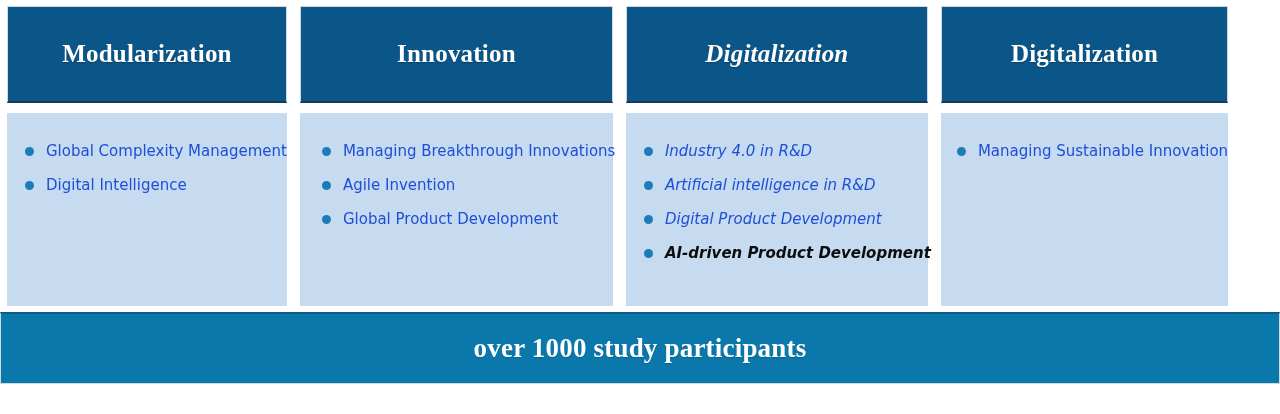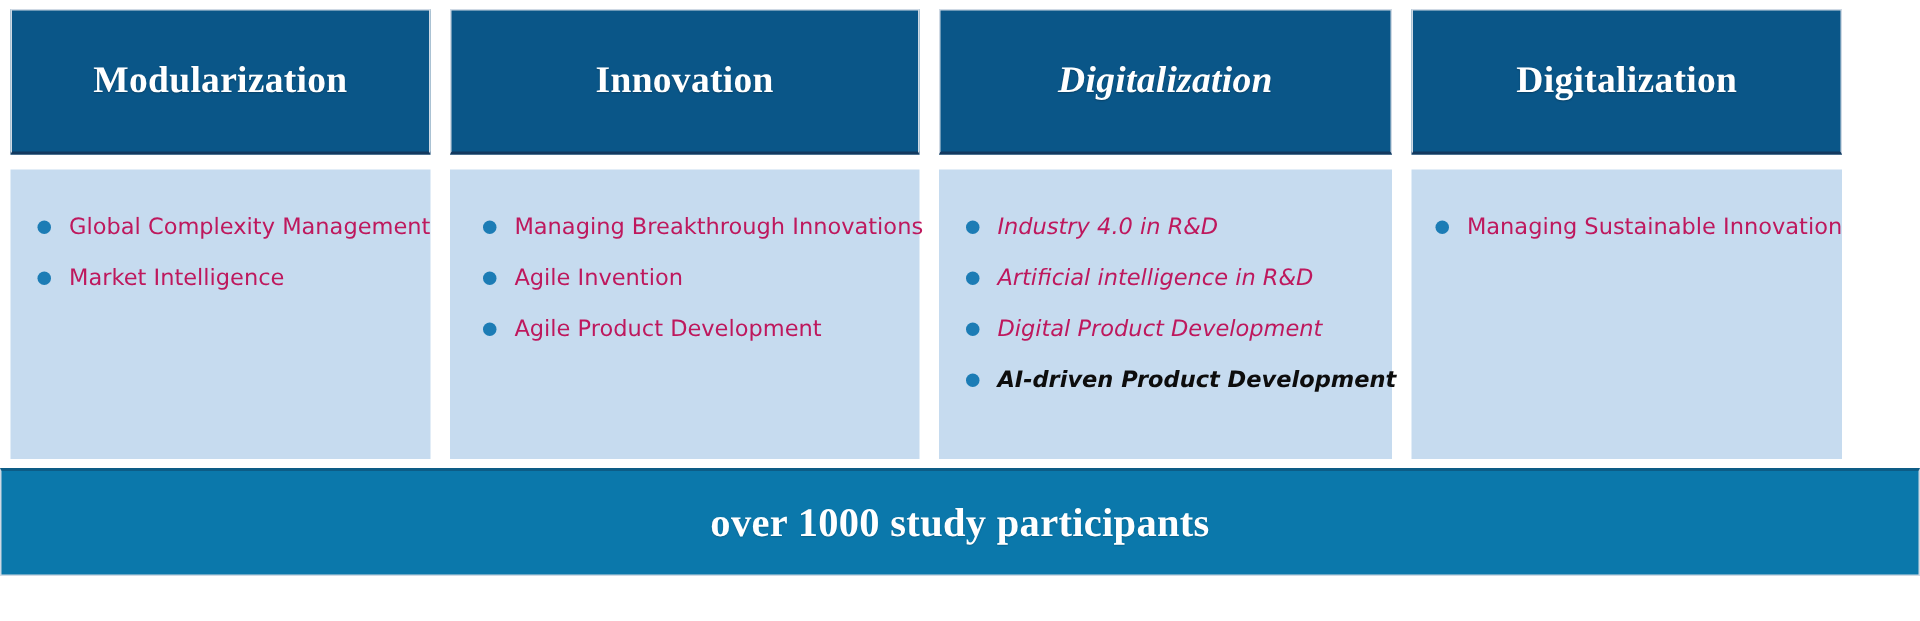--- a/index.html
+++ b/index.html
@@ -91,21 +91,21 @@
     width: 9px;
     height: 9px;
     border-radius: 50%;
     background: #1c7cb5;
     margin-top: 6px;
     margin-right: 12px;
   }
   .bullet-text {
     font-family: "DejaVu Sans", sans-serif;
     font-size: 15px;
-    color: #be185d;
+    color: #1d4ed8;
     white-space: nowrap;
   }
   .bullet-item.emphasis .bullet-text {
     color: #0d0d0d;
     font-weight: 600;
   }
 
   
   .banner {
     position: absolute;
@@ -142,21 +142,21 @@
         <span class="title">Modularization</span>
       </div>
       <div class="col-body">
         <ul class="bullet-list">
           <li class="bullet-item">
             <span class="bullet-dot"></span>
             <span class="bullet-text">Global Complexity Management</span>
           </li>
           <li class="bullet-item">
             <span class="bullet-dot"></span>
-            <span class="bullet-text">Market Intelligence</span>
+            <span class="bullet-text">Digital Intelligence</span>
           </li>
         </ul>
       </div>
     </div>
 
     <div class="column col-2">
       <div class="col-header">
         <span class="title">Innovation</span>
       </div>
       <div class="col-body">
@@ -164,21 +164,21 @@
           <li class="bullet-item">
             <span class="bullet-dot"></span>
             <span class="bullet-text">Managing Breakthrough Innovations</span>
           </li>
           <li class="bullet-item">
             <span class="bullet-dot"></span>
             <span class="bullet-text">Agile Invention</span>
           </li>
           <li class="bullet-item">
             <span class="bullet-dot"></span>
-            <span class="bullet-text">Agile Product Development</span>
+            <span class="bullet-text">Global Product Development</span>
           </li>
         </ul>
       </div>
     </div>
 
     <div class="column col-3">
       <div class="col-header">
         <span class="title">Digitalization</span>
       </div>
       <div class="col-body">

